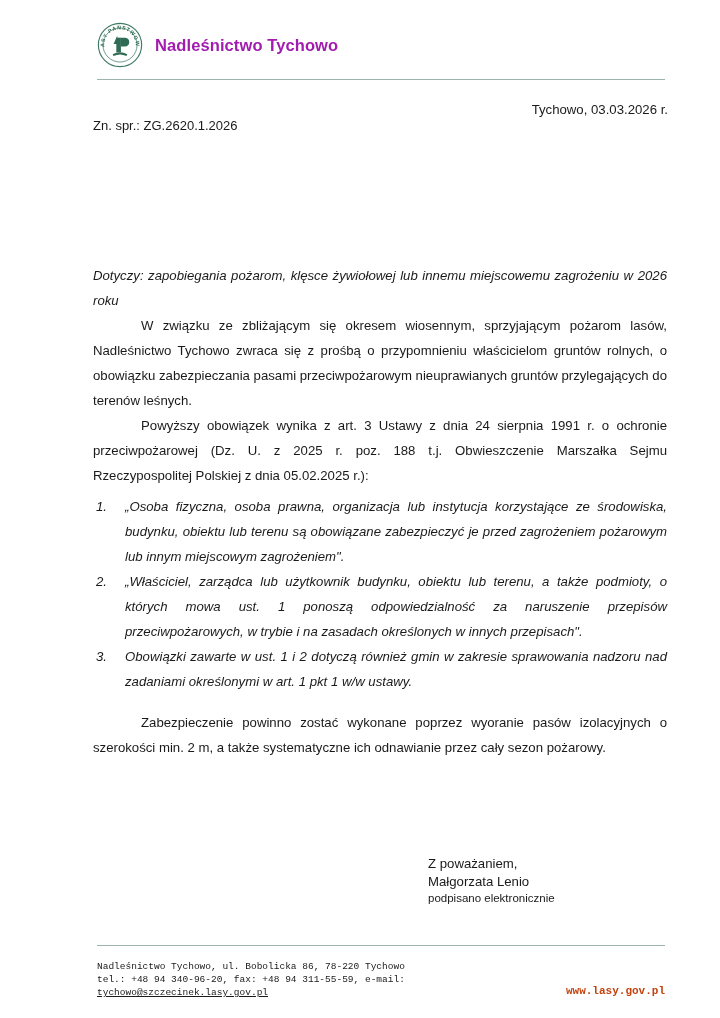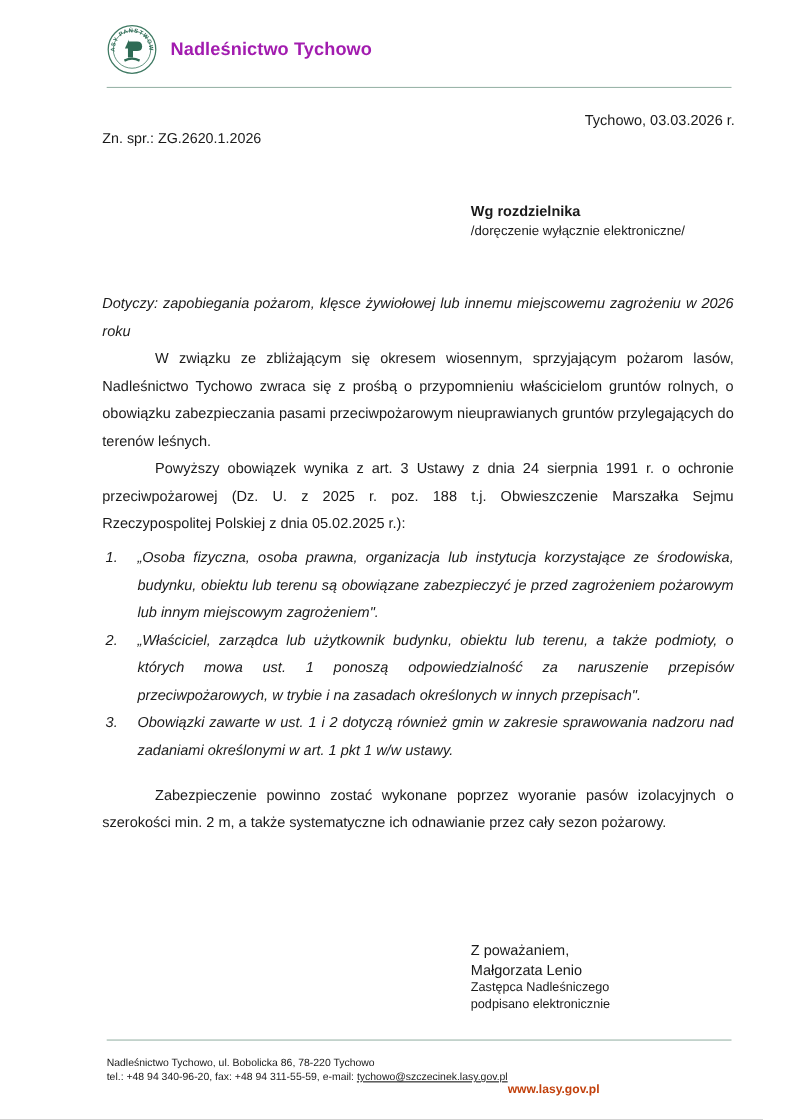--- a/index.html
+++ b/index.html
@@ -161,21 +161,23 @@
     width: 568px;
     height: 1px;
     background: #9bb5aa;
   }
   .footer {
     position: absolute;
     left: 97px;
     top: 960px;
     width: 568px;
     display: flex;
+    justify-content: space-between;
     align-items: flex-start;
+    font-family: Liberation Mono, monospace;
   }
   .footer-contact {
     font-size: 9.5px;
     line-height: 13px;
     color: #1a1a1a;
   }
   .footer-email {
     color: #1a1a1a;
     text-decoration: underline;
   }
@@ -205,24 +207,20 @@
       <path d="M52 34 L60 34 Q70 34 70 44 Q70 53 60 53 L52 53 Z" fill="#2f6b55"></path>
       <path d="M44 30 L36 48 L44 48 Z" fill="#2f6b55"></path>
     </svg>
     <div class="org-title">Nadleśnictwo Tychowo</div>
   </div>
   <div class="header-rule"></div>
 
   <div class="place-date">Tychowo,  03.03.2026 r.</div>
   <div class="ref-no">Zn. spr.: ZG.2620.1.2026</div>
 
-  <div class="addressee">
-    <div class="addressee-title">Wg rozdzielnika</div>
-    <div class="addressee-note">/doręczenie wyłącznie elektroniczne/</div>
-  </div>
 
   <div class="body-area">
 
     <p class="block subject">Dotyczy: zapobiegania pożarom, klęsce żywiołowej lub innemu miejscowemu zagrożeniu w 2026 roku</p>
 
     <p class="block para">W związku ze zbliżającym się okresem wiosennym, sprzyjającym pożarom lasów, Nadleśnictwo Tychowo zwraca się z prośbą o przypomnieniu właścicielom gruntów rolnych, o obowiązku zabezpieczania pasami przeciwpożarowym nieuprawianych gruntów przylegających do terenów leśnych.</p>
 
     <p class="block para tight">Powyższy obowiązek wynika z art. 3 Ustawy z dnia 24 sierpnia 1991 r. o ochronie przeciwpożarowej (Dz. U. z 2025 r. poz. 188 t.j. Obwieszczenie Marszałka Sejmu Rzeczypospolitej Polskiej z dnia 05.02.2025 r.):</p>
 
     <ol class="law-list">
@@ -230,21 +228,20 @@
       <li>„Właściciel, zarządca lub użytkownik budynku, obiektu lub terenu, a także podmioty, o których mowa ust. 1 ponoszą odpowiedzialność za naruszenie przepisów przeciwpożarowych, w trybie i na zasadach określonych w innych przepisach".</li>
       <li>Obowiązki zawarte w ust. 1 i 2 dotyczą również gmin w zakresie sprawowania nadzoru nad zadaniami określonymi w art. 1 pkt 1 w/w ustawy.</li>
     </ol>
 
     <p class="block para">Zabezpieczenie powinno zostać wykonane poprzez wyoranie pasów izolacyjnych o szerokości min. 2 m, a także systematyczne ich odnawianie przez cały sezon pożarowy.</p>
   </div>
 
   <div class="signature">
     <div class="sig-line">Z poważaniem,</div>
     <div class="sig-line">Małgorzata Lenio</div>
-    <div class="sig-small">Zastępca Nadleśniczego</div>
     <div class="sig-small">podpisano elektronicznie</div>
   </div>
 
   <div class="footer-rule"></div>
   <div class="footer">
     <div class="footer-contact">
       <div>Nadleśnictwo Tychowo, ul. Bobolicka 86, 78-220 Tychowo</div>
       <div><span>tel.: +48 94 340-96-20, fax: +48 94 311-55-59, e-mail: </span><a class="footer-email" href="#">tychowo@szczecinek.lasy.gov.pl</a></div>
     </div>
     <div class="footer-web">www.lasy.gov.pl</div>

